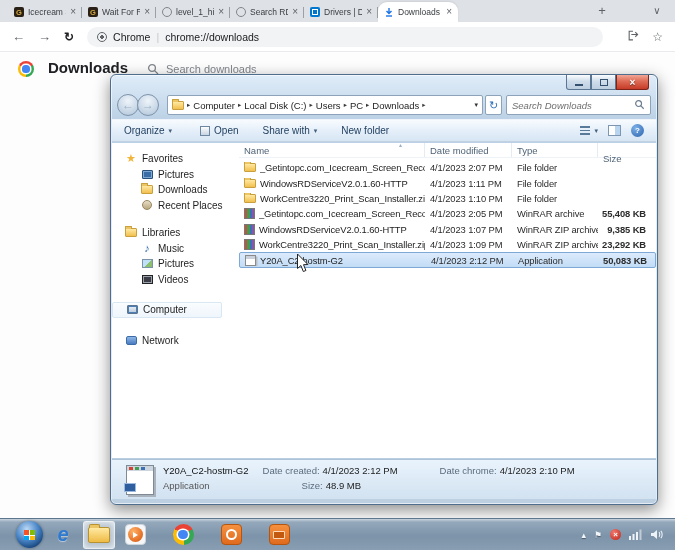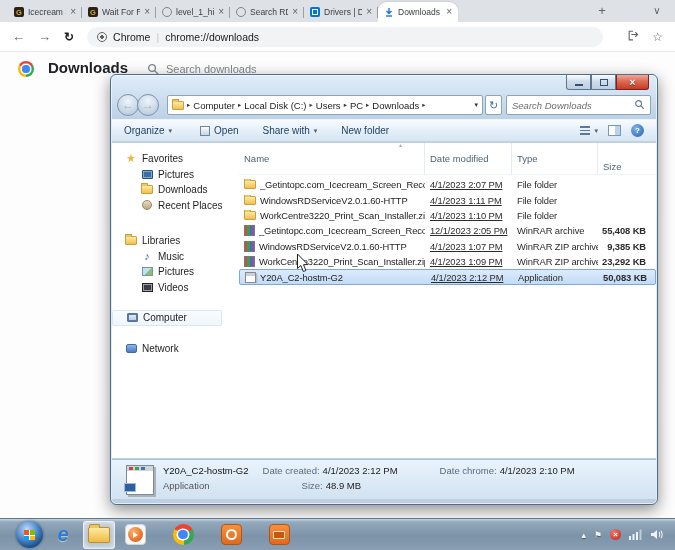--- a/index.html
+++ b/index.html
@@ -70,48 +70,48 @@
   .cmd-right { margin-left:auto; display:flex; align-items:center; gap:10px; }
   .ic-views { display:flex; flex-direction:column; gap:2px; }
   .ic-views i { display:block; width:10px; height:1.5px; background:#5a7a9a; }
   .ic-pane { width:13px; height:11px; border:1px solid #7d97b2; background:linear-gradient(90deg,#fff 55%,#b8d4ee 55%); }
   .ic-help { width:13px; height:13px; border-radius:50%; background:radial-gradient(circle at 35% 30%,#7db0e8,#2a62ad); color:#fff; font-size:8px; font-weight:bold; display:flex; align-items:center; justify-content:center; }
 
   .content { position:absolute; top:68px; left:1px; right:1px; bottom:46px; background:#fff; display:flex; overflow:hidden; }
   .sidebar { width:127px; padding-top:8px; font-size:10px; color:#1e1e1e; flex:0 0 auto; }
   .side-item { height:15.5px; display:flex; align-items:center; gap:5px; padding-left:13px; white-space:nowrap; }
   .side-item.lvl1 { padding-left:29px; }
-  .mt12 { margin-top:20px; } .mt15 { margin-top:15px; }
+  .mt12 { margin-top:12px; } .mt15 { margin-top:15px; }
   .side-item.hl { border:1px solid #d9e7f5; border-radius:2px; background:linear-gradient(180deg,#fafcfe,#eff6fc); width:110px; }
   .sic { width:12px; height:12px; display:flex; align-items:center; justify-content:center; flex:0 0 auto; }
   .g-star { color:#f2b53a; font-size:11px; }
   .g-note { color:#3a6ea5; font-size:11px; }
   .ic-desktop { width:11px; height:9px; background:#3a6ea5; border:1px solid #28517c; border-radius:1px; box-shadow:inset 0 0 0 1px #7fa9d2; }
   .ic-recent { width:10px; height:10px; border-radius:50%; background:linear-gradient(#e8ddc8,#b9a77f); border:1px solid #97865e; }
   .ic-doc { width:9px; height:11px; background:#fff; border:1px solid #98a5b3; box-shadow:inset 0 2px 0 #dfe6ec; }
   .ic-pic { width:11px; height:9px; border:1px solid #7a93a8; background:linear-gradient(135deg,#bfe0f7 55%,#8cc06f 55%); }
   .ic-vid { width:11px; height:9px; background:#3c3c44; border:1px solid #222; box-shadow:inset 0 0 0 1px #9aa3ad; }
   .ic-comp { width:11px; height:9px; border:1px solid #5c7590; border-radius:1px; background:linear-gradient(#eaf1f8,#b9c8d8); box-shadow:inset 0 0 0 1px #4d7fb5; }
   .ic-net { width:11px; height:9px; border:1px solid #3c6ca8; border-radius:2px; background:linear-gradient(#8fb7e8,#4a7cc0); }
 
   .ic-folder { width:12px; height:9px; position:relative; background:linear-gradient(180deg,#ffe9a2,#f2bf4e); border:1px solid #c9a03d; border-radius:1px; flex:0 0 auto; }
   .ic-folder::before { content:""; position:absolute; top:-3px; left:-1px; width:5px; height:2px; background:#ecc564; border:1px solid #c9a03d; border-bottom:none; border-radius:1px 1px 0 0; }
   .ic-rar { width:11px; height:11px; border:1px solid #777; background:linear-gradient(90deg,#c94f43 0 25%,#3f9e4f 25% 50%,#3f6fb5 50% 75%,#8a56a8 75% 100%); flex:0 0 auto; }
   .ic-app { width:11px; height:11px; border:1px solid #8a8a8a; background:#fff; box-shadow:inset 0 3px 0 #c9d2dc, 1.5px 1.5px 0 #b7bec6; flex:0 0 auto; }
 
   .filearea { flex:1; position:relative; font-size:9.4px; }
-  .cols { height:32px; display:flex; align-items:center; color:#4f6376; font-size:9.5px; position:relative; border-bottom:1px solid #eef3f8; }
+  .cols { height:15px; display:flex; align-items:center; color:#4f6376; font-size:9.5px; position:relative; border-bottom:1px solid #eef3f8; }
   .col { height:100%; display:flex; align-items:center; padding-left:5px; border-right:1px solid #e4ebf2; }
   .c1 { width:186px; } .c2 { width:87px; } .c3 { width:86px; } .c4 { width:56px; border-right:none;margin-top:16px; }
   .sortcaret { position:absolute; left:160px; top:-2px; font-size:6px; color:#9ab0c4; }
   .rows { margin-top:2px; }
   .frow { height:15.4px; display:flex; align-items:center; color:#1c1c1c; letter-spacing:-0.1px; }
   .cell { white-space:nowrap; overflow:hidden; }
   .n { width:186px; display:flex; align-items:center; gap:4px; padding-left:5px; }
-  .d { width:87px; padding-left:5px; color:#2b2b2b;text-decoration:underline; } .t { width:86px; padding-left:5px; color:#2b2b2b; }
+  .d { width:87px; padding-left:5px; color:#2b2b2b; } .t { width:86px; padding-left:5px; color:#2b2b2b; }
   .s { width:56px; text-align:right; padding-right:8px; color:#2b2b2b;font-weight:bold; }
   .frow.selected { background:linear-gradient(180deg,#dcebfc,#c2dcf6); border:1px solid #7ea9d6; border-radius:2px; margin-right:3px; }
 
   .details { position:absolute; left:1px; right:1px; bottom:5px; height:40px; display:flex; padding:5px 0 0 14px; font-size:9.5px;
       background:linear-gradient(180deg,#e9f3fc,#d2e2f1); border-top:1px solid #aec3d8; }
   .dicon { width:28px; height:30px; position:relative; background:#fff; border:1px solid #7e8a96; box-shadow:inset 0 5px 0 #cdd6df, 2px 2px 0 #aab3bc; margin-right:9px; flex:0 0 auto; }
   .dicon::before { content:""; position:absolute; top:1px; left:2px; width:4px; height:3px; background:#d04436; box-shadow:6px 0 0 #3f9e4f, 12px 0 0 #3f6fb5; }
   .dicon::after { content:""; position:absolute; bottom:2px; left:-3px; width:12px; height:9px; background:#2f5f9e; box-shadow:inset 0 0 0 1px #9db9dd; }
   .dname { color:#111; } .dtype { color:#555; margin-top:4px; }
   .dmeta { display:flex; margin-left:14px; gap:0; }
@@ -416,21 +416,21 @@
               </div>
             <div class="cell d">4/1/2023 1:10 PM</div>
             <div class="cell t">File folder</div>
             <div class="cell s"></div>
           </div>
           <div class="frow">
             <div class="cell n">
                 <span class="ic-rar"></span>
                 <span class="cell">_Getintopc.com_Icecream_Screen_Recor...</span>
               </div>
-            <div class="cell d">12/1/2023 2:05 PM</div>
+            <div class="cell d">4/1/2023 2:05 PM</div>
             <div class="cell t">WinRAR archive</div>
             <div class="cell s">55,408 KB</div>
           </div>
           <div class="frow">
             <div class="cell n">
                 <span class="ic-rar"></span>
                 <span class="cell">WindowsRDServiceV2.0.1.60-HTTP</span>
               </div>
             <div class="cell d">4/1/2023 1:07 PM</div>
             <div class="cell t">WinRAR ZIP archive</div>

